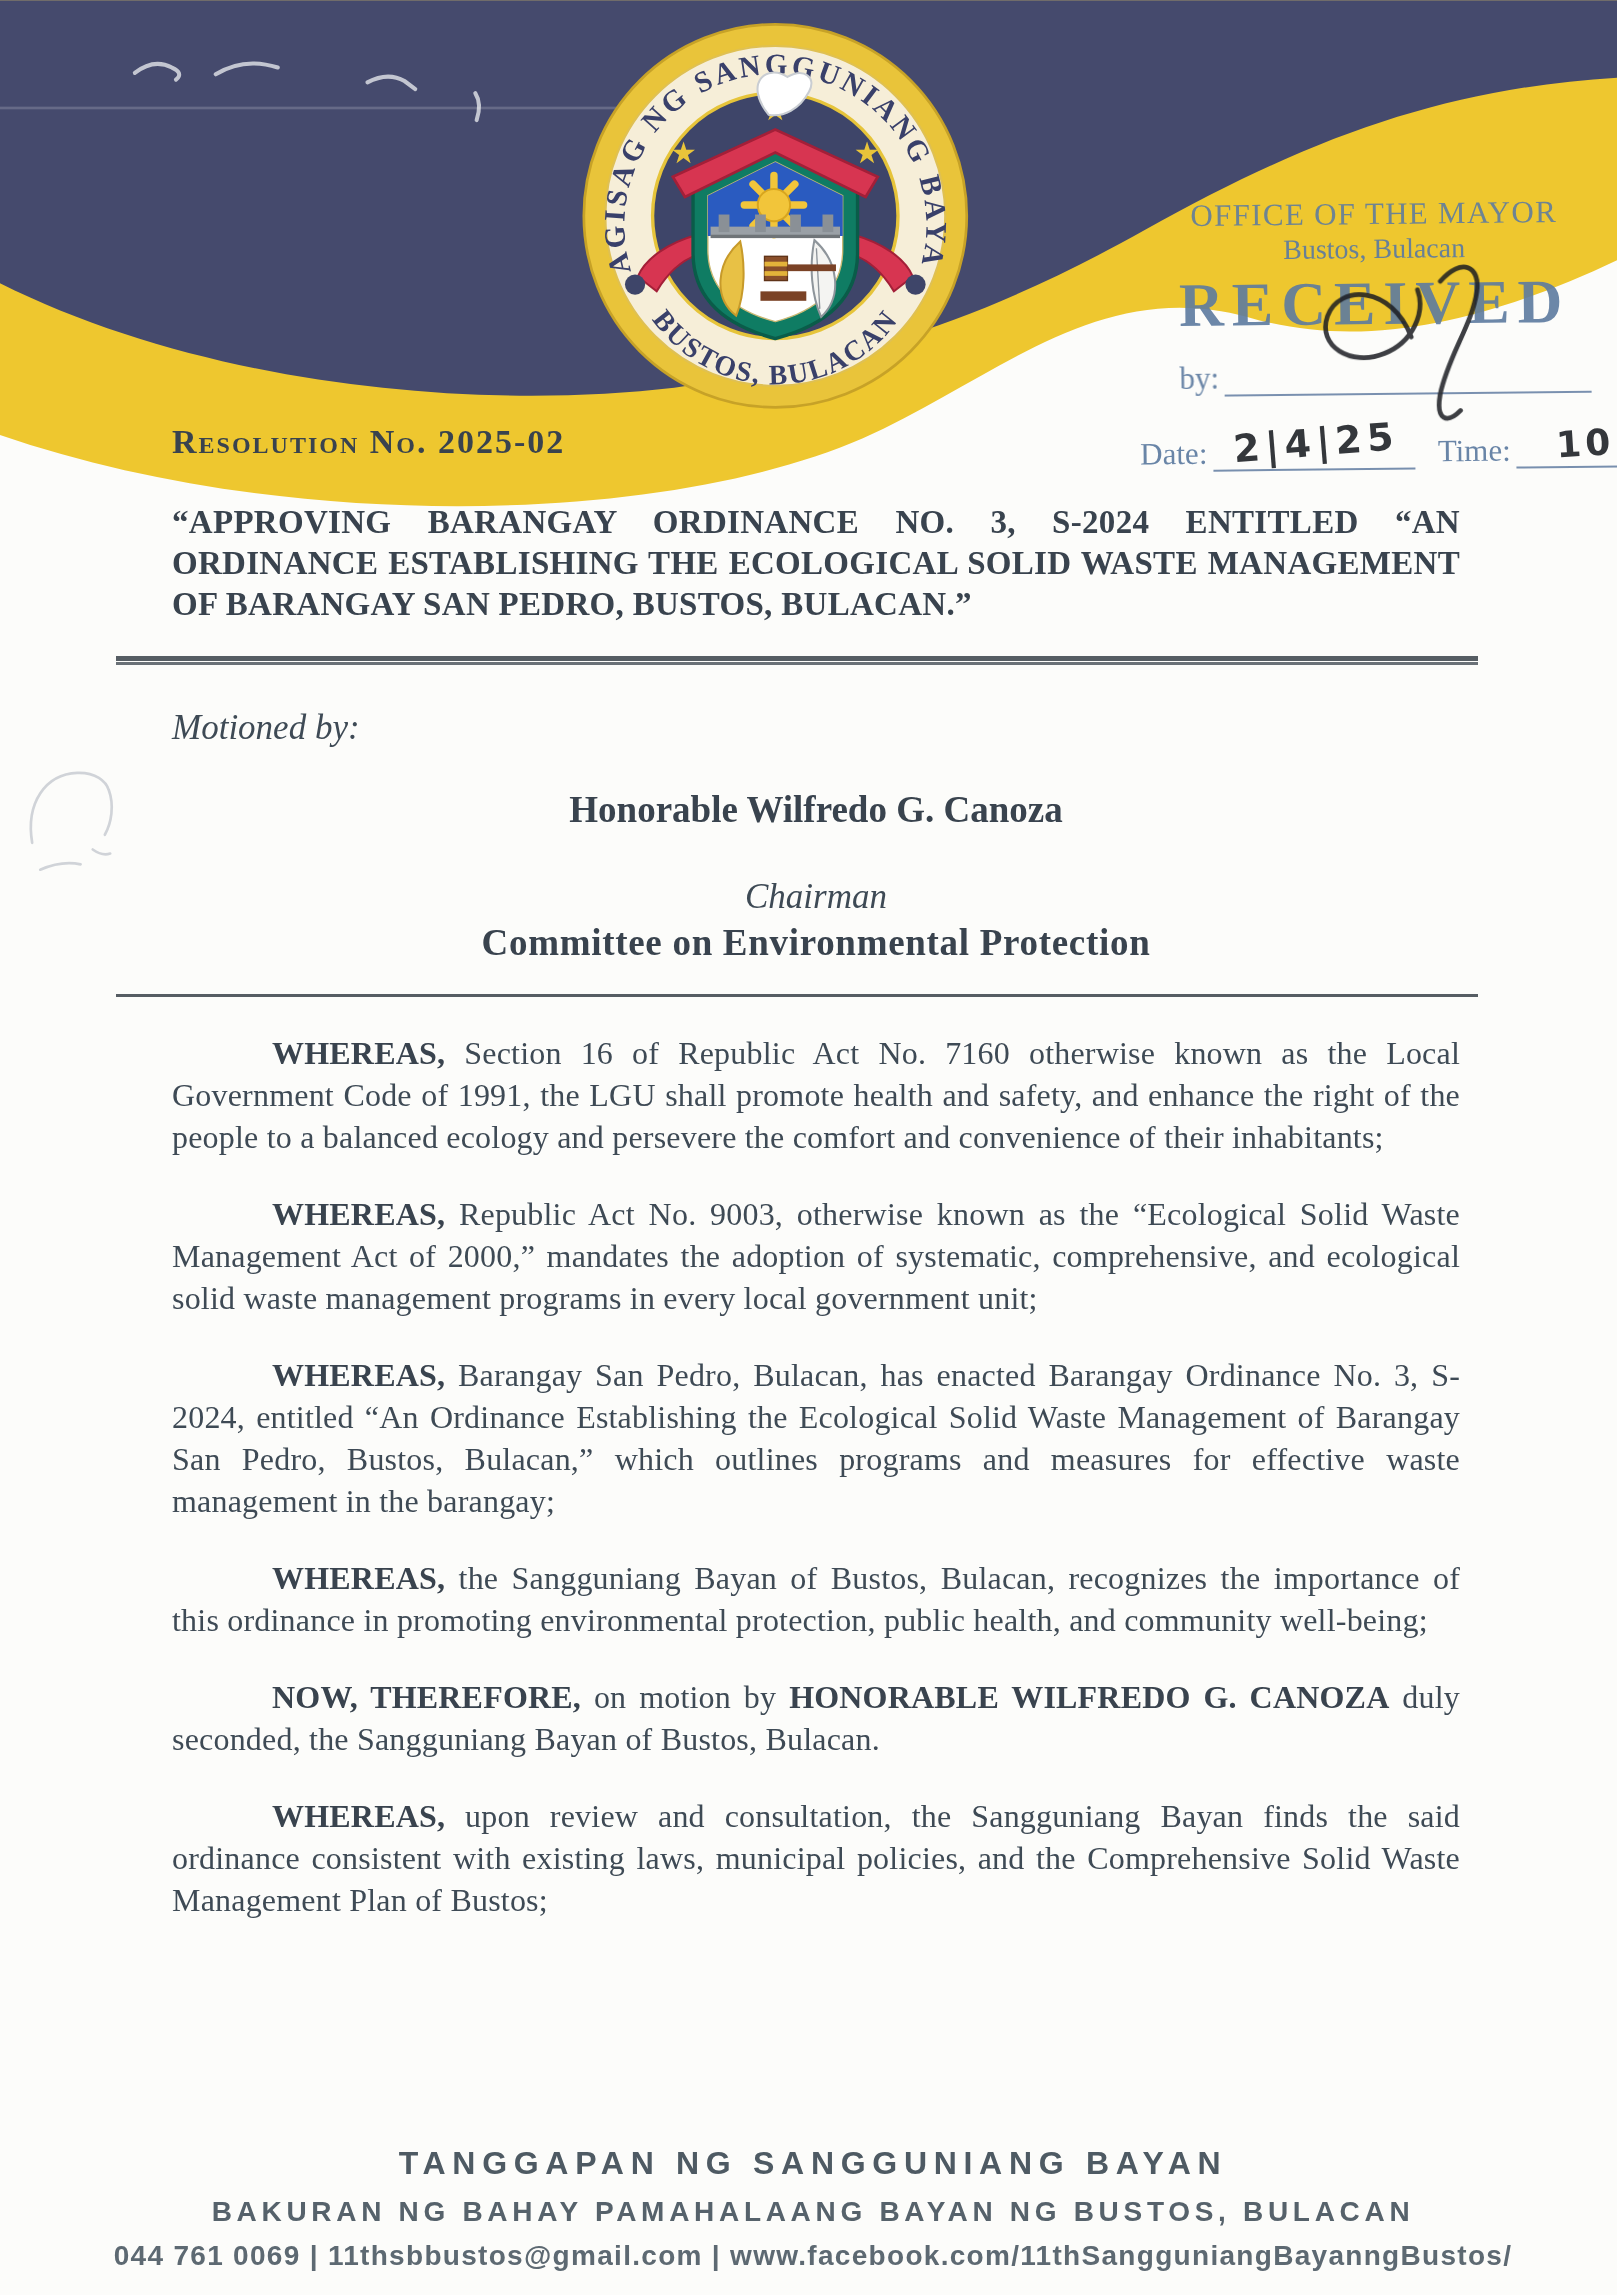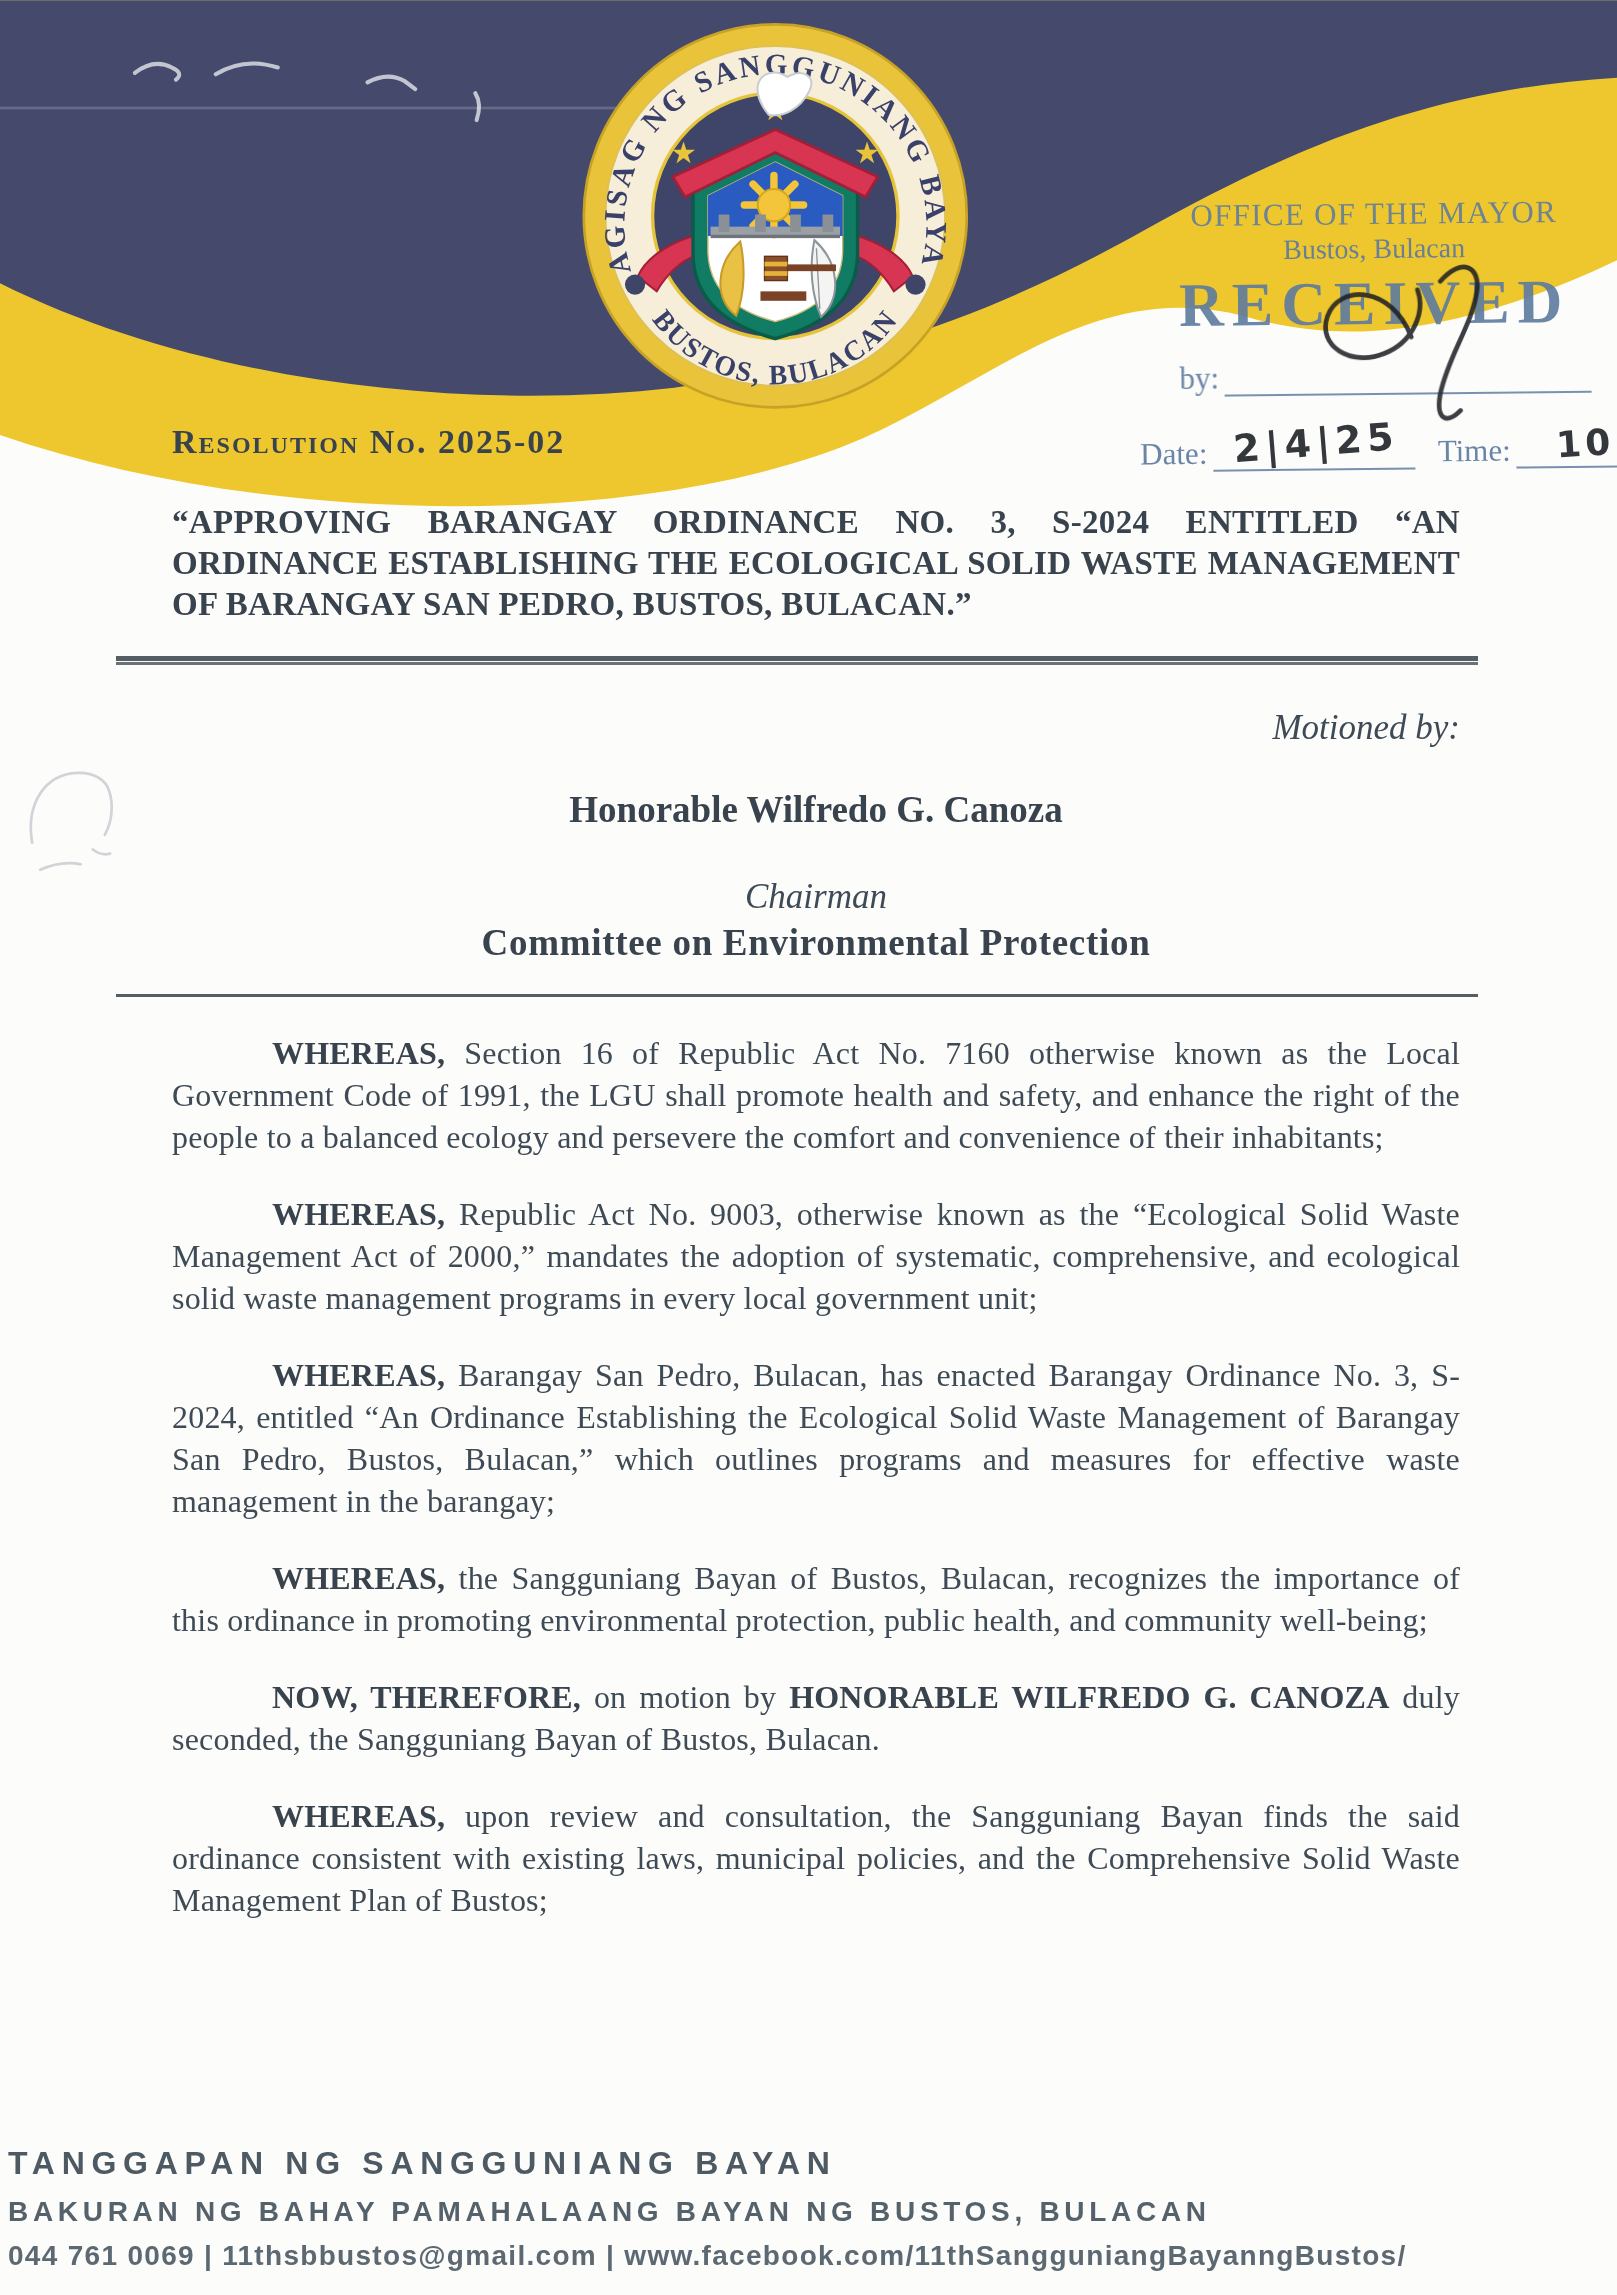--- a/index.html
+++ b/index.html
@@ -49,33 +49,33 @@
     font-size:34px; font-weight:bold; font-variant:small-caps;
     letter-spacing:2px; color:#39434e;
   }
   .subject{
     margin:41px 0 0; font-size:33px; font-weight:bold; line-height:41px;
     text-align:justify; letter-spacing:0.3px; color:#39434e;
   }
   .rule{margin-left:-56px; margin-right:-18px;}
   .rule-double{margin-top:31px; height:8.8px; border-top:5.4px solid #565d63; border-bottom:3.4px solid #6a7177;}
   .rule-single{margin-top:30px; border-top:3.4px solid #565d63; height:0;}
-  .motioned-by{margin:43px 0 0; text-align:right; font-style:italic; font-size:35px;}
+  .motioned-by{margin:43px 0 0; text-align:left; font-style:italic; font-size:35px;}
   .mover{margin:40px 0 0; text-align:center; font-weight:bold; font-size:37px; color:#39434e;}
   .role{margin:46px 0 0; text-align:center; font-style:italic; font-size:35px;}
   .committee{margin:4px 0 0; text-align:center; font-weight:bold; font-size:37px; letter-spacing:0.7px; color:#39434e;}
   .body-para{
     margin:35px 0 0; font-size:32px; line-height:42px;
     text-align:justify; text-indent:100px; letter-spacing:0.2px;
   }
   .body-para b{color:#39434e;}
 
   
   .footer{
-    position:absolute; left:8px; right:0; top:2145px; 
+    position:absolute; left:8px; right:0; top:2145px; text-align:center;
     font-family:"Liberation Sans", sans-serif; color:#4e5a63;
   }
   .footer-l1{font-size:32px; font-weight:bold; letter-spacing:6.7px;}
   .footer-l2{font-size:28px; font-weight:bold; letter-spacing:4.7px; margin-top:13.5px; color:#56626b;}
   .footer-l3{font-size:28px; font-weight:bold; letter-spacing:1.3px; margin-top:12px; color:#5d6972;}
 </style>
 </head>
 <body>
 
 <div class="page">

